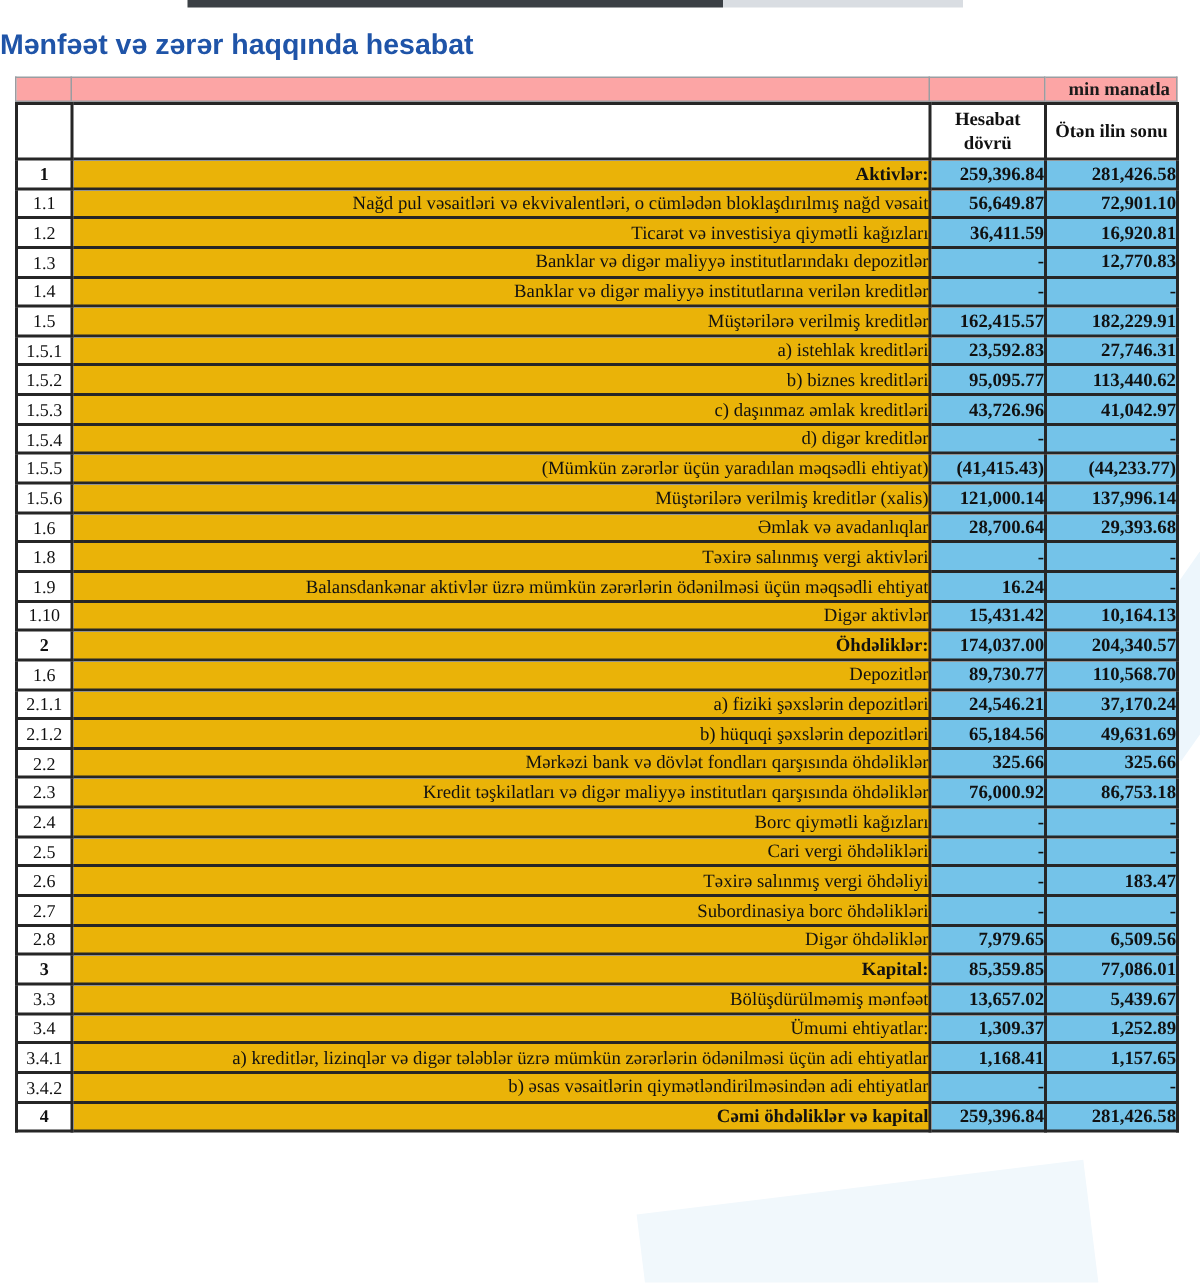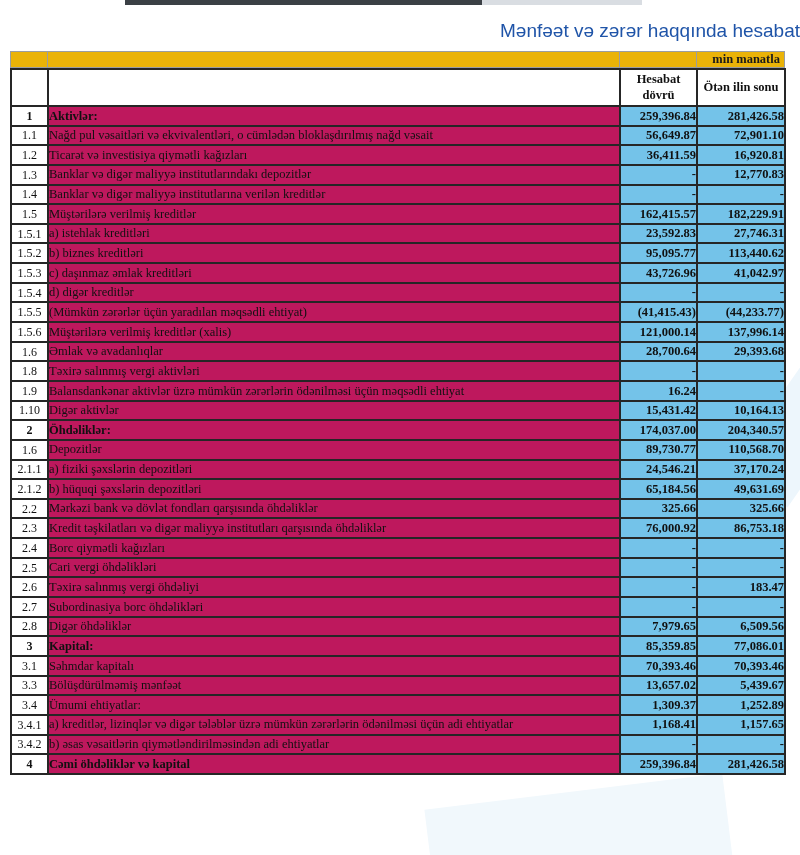--- a/index.html
+++ b/index.html
@@ -27,45 +27,45 @@
     position: absolute; right: -34px; top: 360px; width: 70px; height: 140px;
     background: #edf6fc; transform: rotate(35deg);
   }
   .wm-bottom {
     position: absolute; bottom: -46px; right: 70px; width: 300px; height: 110px;
     background: #f1f8fc; transform: rotate(-7deg);
   }
 
   .page-title {
     margin: 20px 0 9px 0;
-    text-align: right;
+    text-align: left;
     font-family: "Liberation Sans", sans-serif;
     font-size: 19px;
-    font-weight: normal;
+    font-weight: bold;
     color: #1f54a8;
   }
 
   .table-wrap { margin-left: 10px; width: 774px; position: relative; }
 
   table { border-collapse: collapse; table-layout: fixed; width: 774px; }
 
   col.c1 { width: 37px; }
   col.c2 { width: 572px; }
   col.c3 { width: 77px; }
   col.c4 { width: 88px; }
 
   
   table.unit-table td {
     border: 1px solid #9a9da1;
     height: 16px;
     padding: 0 4px 0 0;
     font-size: 12.5px;
     font-weight: bold;
     color: #1a1a1a;
-    background: #eab308;
+    background: #fca5a5;
   }
   table.unit-table td.unit-cell { text-align: right; }
 
   
   table.main-table td, table.main-table th {
     border: 2px solid #262626;
     padding: 0;
     overflow: hidden;
     color: #111111;
   }
@@ -83,24 +83,24 @@
 
   table.main-table tbody tr { height: 19.65px; }
 
   td.c-no {
     text-align: center;
     font-size: 12px;
     background: #ffffff;
     line-height: 1;
   }
   td.c-label {
-    text-align: left;
+    text-align: right;
     font-size: 12.5px;
     padding-left: 4px;
-    background: #be185d;
+    background: #eab308;
     white-space: nowrap;
     line-height: 1;
   }
   td.c-cur, td.c-prev {
     text-align: right;
     font-size: 12.5px;
     font-weight: bold;
     padding-right: 7px;
     background: #74c3e9;
     line-height: 1;
@@ -314,26 +314,20 @@
       <td class="c-cur">7,979.65</td>
       <td class="c-prev">6,509.56</td>
     </tr>
         <tr class="section">
       <td class="c-no">3</td>
       <td class="c-label">Kapital:</td>
       <td class="c-cur">85,359.85</td>
       <td class="c-prev">77,086.01</td>
     </tr>
         <tr>
-      <td class="c-no">3.1</td>
-      <td class="c-label">Səhmdar kapitalı</td>
-      <td class="c-cur">70,393.46</td>
-      <td class="c-prev">70,393.46</td>
-    </tr>
-        <tr>
       <td class="c-no">3.3</td>
       <td class="c-label">Bölüşdürülməmiş mənfəət</td>
       <td class="c-cur">13,657.02</td>
       <td class="c-prev">5,439.67</td>
     </tr>
         <tr>
       <td class="c-no">3.4</td>
       <td class="c-label">Ümumi ehtiyatlar:</td>
       <td class="c-cur">1,309.37</td>
       <td class="c-prev">1,252.89</td>

